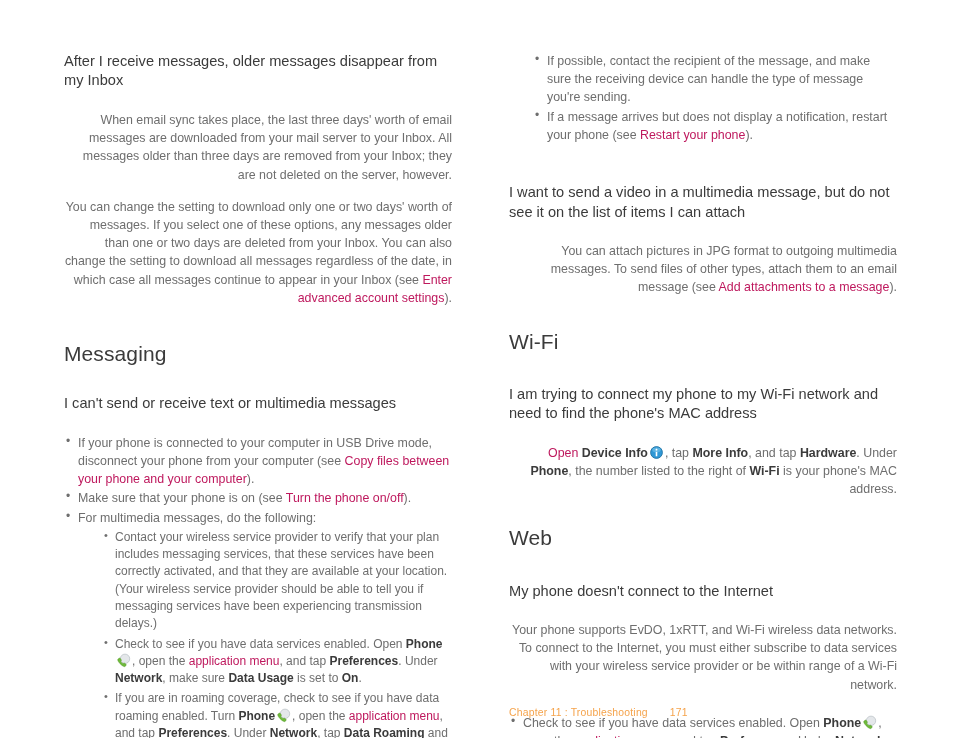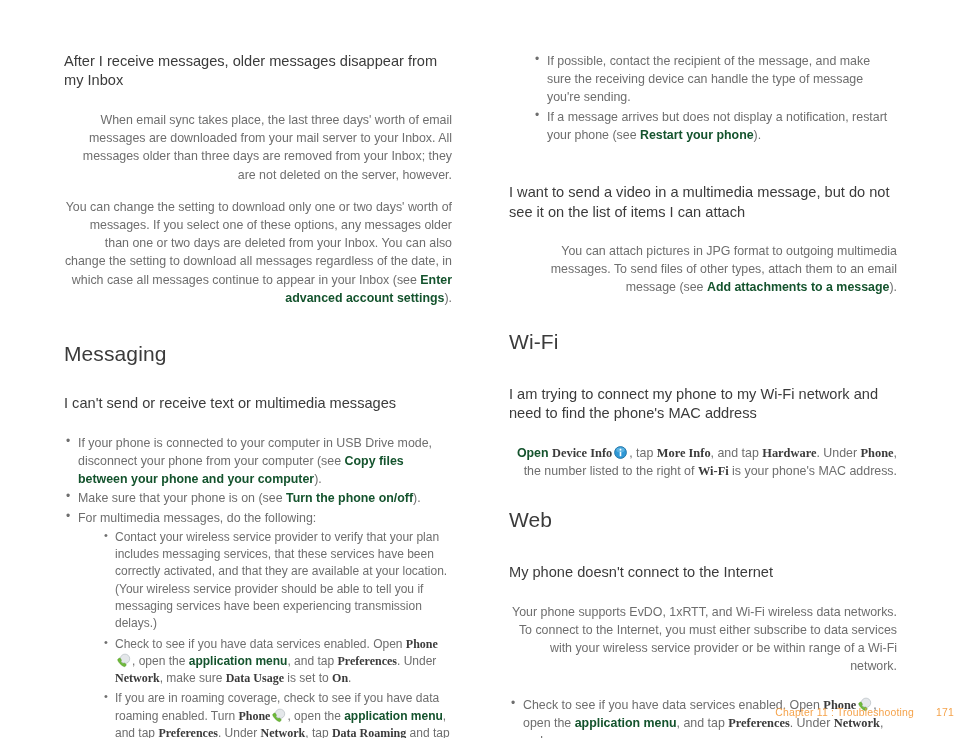--- a/index.html
+++ b/index.html
@@ -89,28 +89,26 @@
   }
   ul.subbullets > li::before {
     content: "\2022";
     position: absolute;
     left: 2px;
     top: -1px;
     color: #6e6e6e;
     font-size: 11px;
   }
   a.xref, .xref {
-    color: #14532d;
+    color: #be185d;
     text-decoration: none;
-    font-weight: bold;
   }
   b, .b {
     color: #3b3b3b;
     font-weight: bold;
-    font-family: Liberation Serif, serif;
   }
   .spacer-sm { height: 14px; }
   .spacer-md { height: 20px; }
   .spacer-xl { height: 34px; }
 
   
   .inline-icon {
     display: inline-block;
     vertical-align: -3px;
     width: 15px;
@@ -118,21 +116,21 @@
     margin: 0 1px;
   }
   .inline-icon svg { display: block; }
 
   
   .footer {
     position: absolute;
     left: 509px;
     right: 0;
     bottom: 20px;
-    text-align: right;
+    padding-right: 24px;
     font-size: 10.4px;
     color: #f5a34b;
     letter-spacing: 0.2px;
   }
   .footer .chapter { margin-right: 22px; }
 </style>
 </head>
 <body>
 
 <div class="page">

